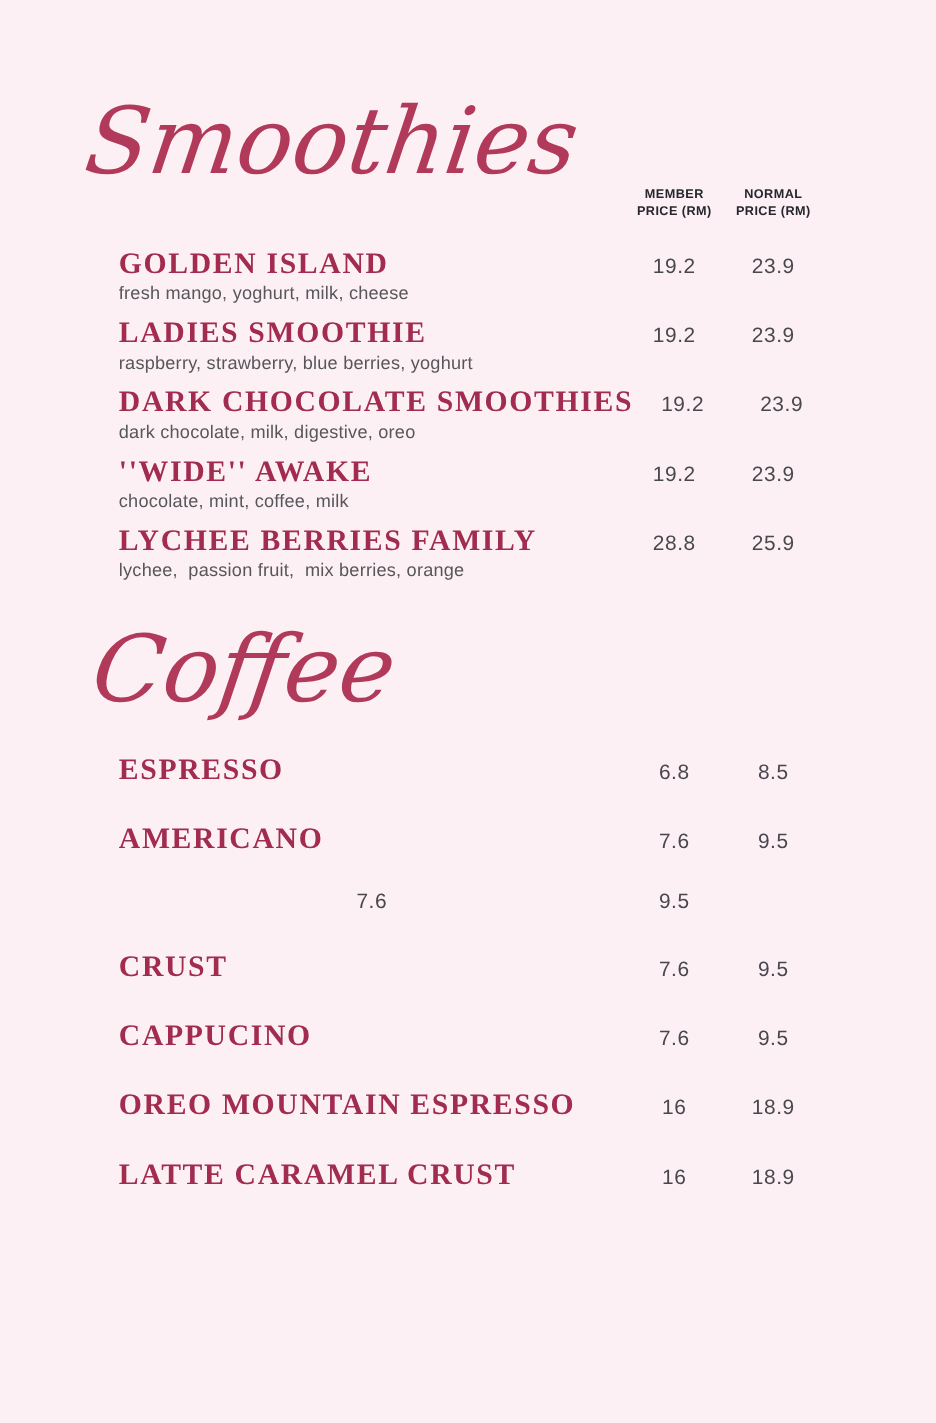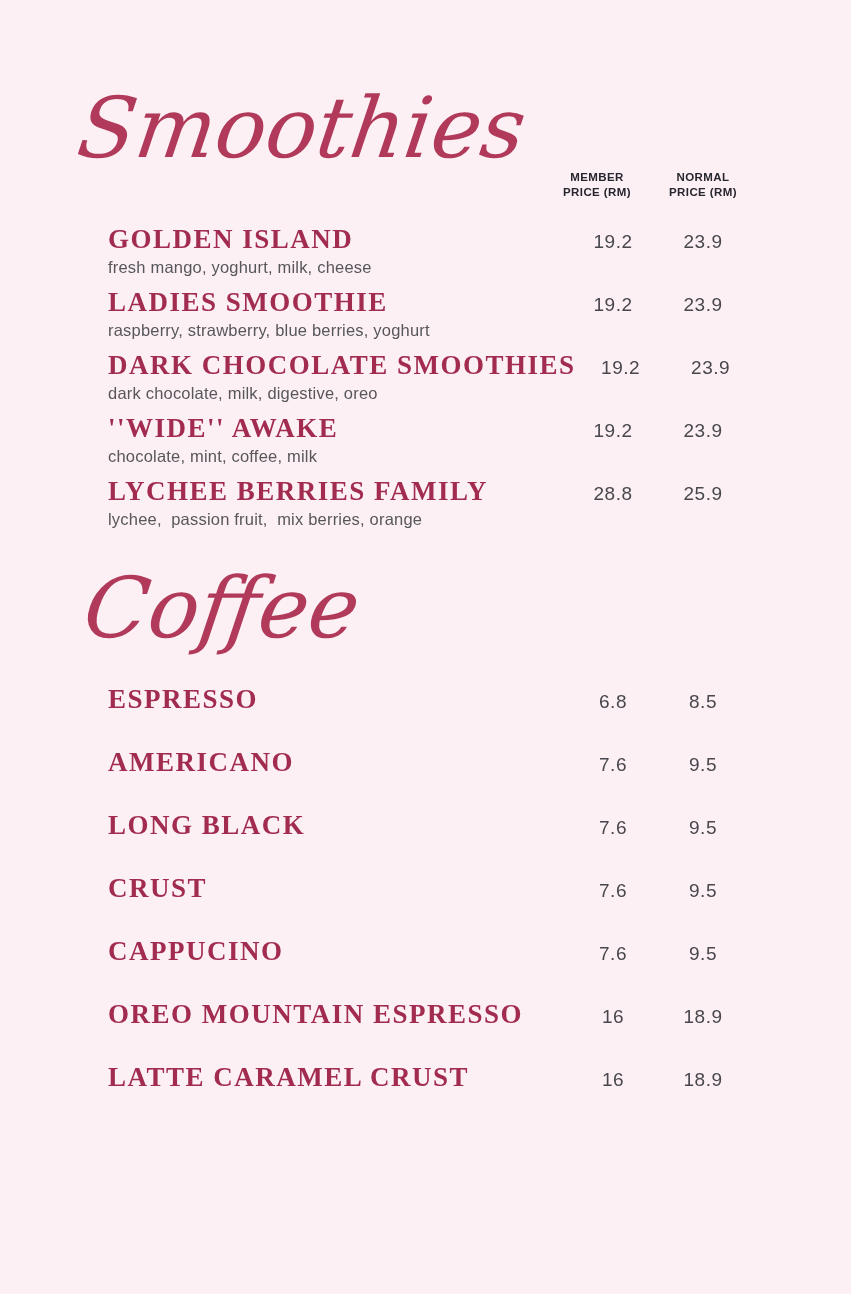--- a/index.html
+++ b/index.html
@@ -42,21 +42,20 @@
   .section-head .script {
     position: absolute;
     left: 72px;
     top: 78px;
   }
   .col-heads {
     position: absolute;
     right: 103px;
     bottom: 14px;
     display: flex;
-    gap: 16px;
   }
   .col-head {
     width: 90px;
     text-align: center;
     font-size: 11.5px;
     font-weight: bold;
     letter-spacing: 0.4px;
     line-height: 1.35;
     color: var(--column-header-color);
   }
@@ -186,24 +185,20 @@
   <div class="item-row">
     <div class="item-text">
       <div class="item-name">AMERICANO</div>
 
     </div>
     <div class="price">7.6</div>
     <div class="price">9.5</div>
   </div>
 
   <div class="item-row">
-    <div class="item-text">
-      <div class="item-name">LONG BLACK</div>
-
-    </div>
     <div class="price">7.6</div>
     <div class="price">9.5</div>
   </div>
 
   <div class="item-row">
     <div class="item-text">
       <div class="item-name">CRUST</div>
 
     </div>
     <div class="price">7.6</div>

